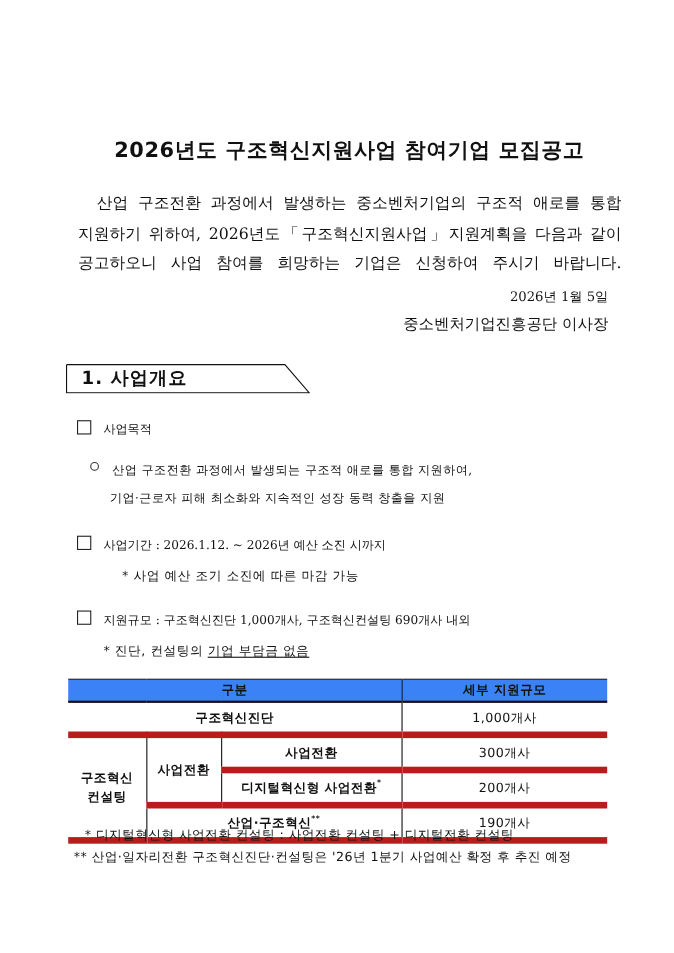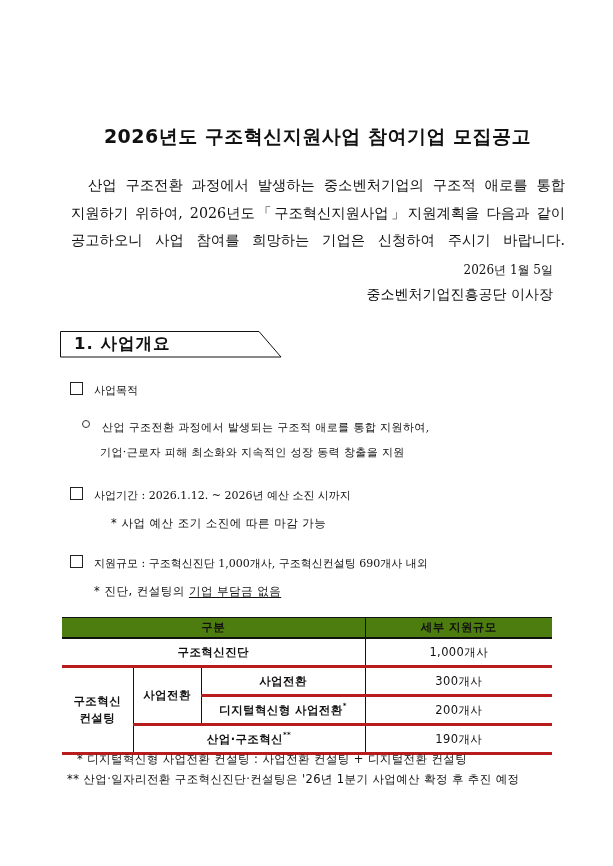--- a/index.html
+++ b/index.html
@@ -49,25 +49,25 @@
     .underline { text-decoration: underline; text-underline-offset: 2px; }
 
     table.scale {
       position: absolute; left: 62px; top: 617px; width: 490px;
       border-collapse: collapse;
       font-family: "DejaVu Sans", "Liberation Sans", sans-serif;
       font-size: 11.5px; letter-spacing: 0.4px;
     }
     table.scale td, table.scale th {
       text-align: center; vertical-align: middle; padding: 0;
-      border-top: 1px solid #111; border-bottom: 3px solid #b91c1c;
+      border-top: 1px solid #111; border-bottom: 6px solid #b91c1c;
       height: 26px;
     }
     table.scale th {
-      background: #4d7c0f; font-weight: bold; height: 19px;
+      background: #3b82f6; font-weight: bold; height: 19px;
       border-top: 1px solid #111; border-bottom: 2px solid #111;
     }
     table.scale .bold { font-weight: bold; }
     table.scale .vl { border-left: 1px solid #111; margin-left: 28px; }
     table.scale .c1 { width: 71px; }
     table.scale .c2 { width: 68px; }
     table.scale .c3 { width: 164px; }
     table.scale .c4 { width: 187px; }
     sup { font-size: 7px; vertical-align: 6px; line-height: 0; }
 

